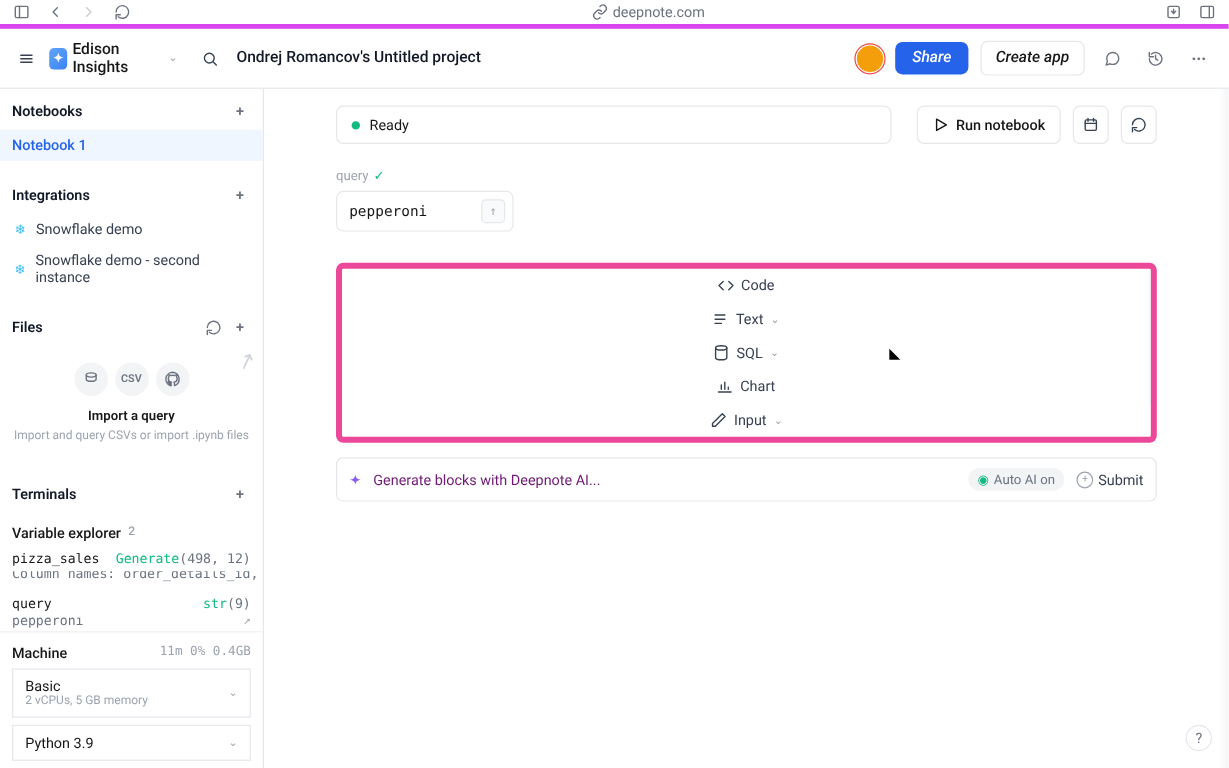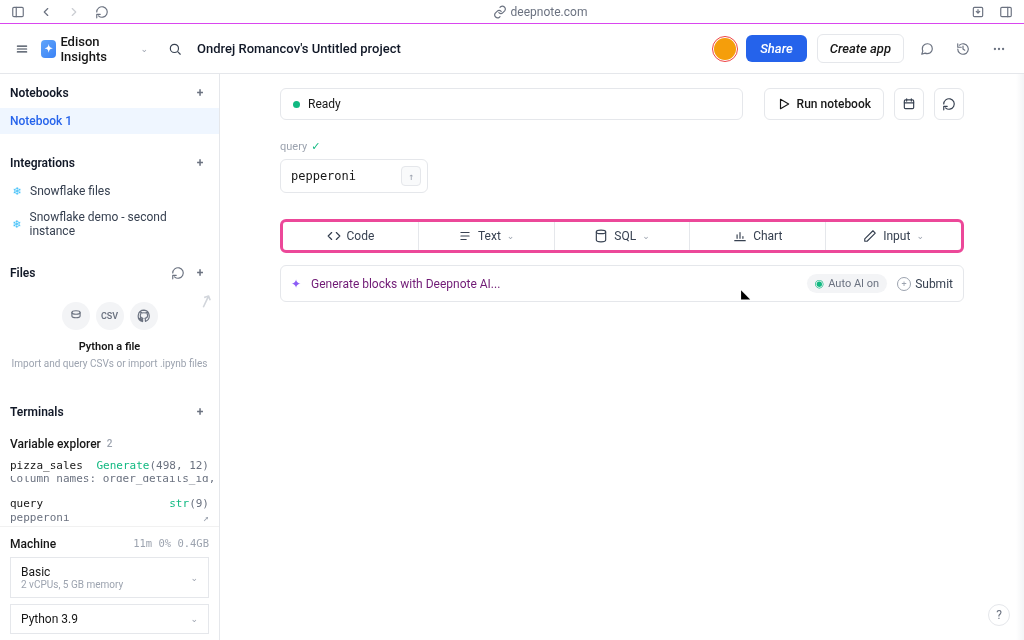--- a/index.html
+++ b/index.html
@@ -4,21 +4,21 @@
 <style>
 * { box-sizing: border-box; margin: 0; padding: 0; }
 html, body { width: 1024px; height: 640px; overflow: hidden; }
 body {
   font-family: -apple-system, BlinkMacSystemFont, "Segoe UI", Roboto, sans-serif;
   font-size: 13px;
   color: #171717;
   background: #fff;
 }
 .topbar {
-  height: 24px; display:flex; align-items:center; padding: 0 8px; gap:8px; border-bottom:1px solid #d946ef;
+  height: 24px; display:flex; align-items:center; padding: 0 8px; gap:8px; border-bottom:4px solid #d946ef;
 }
 .topbar .navbtn { width:20px; height:20px; display:flex;align-items:center;justify-content:center; color:#6b7280; border-radius:4px; }
 .topbar .url { flex:1; text-align:center; font-size:12px; color:#6b7280; display:flex;align-items:center;justify-content:center;gap:4px;}
 .topbar .right { display:flex; gap:8px; }
 .headerbar {
   height: 50px; display:flex; align-items:center; padding: 0 12px; border-bottom:1px solid #e5e7eb;
 }
 .hb-left { width:173px; display:flex; align-items:center; gap:8px; }
 .menu-icon, .search-icon { width:24px;height:24px;display:flex;align-items:center;justify-content:center;color:#374151;}
 .ws-name { display:flex;align-items:center;gap:4px; font-size:13px; font-weight:500;}
@@ -60,21 +60,21 @@
 .scroll-edge{position:absolute;top:0;right:0;bottom:0;width:8px;background:linear-gradient(90deg,transparent,#f3f4f6);}
 .ready-row { display:flex; align-items:center; gap:10px; margin-bottom:20px;}
 .ready-pill { flex:1; border:1px solid #e5e7eb; border-radius:6px; padding:8px 12px; display:flex;align-items:center;gap:8px; font-size:12px;}
 .dot { width:7px;height:7px;border-radius:50%;background:#10b981;}
 .run-btn { border:1px solid #e5e7eb;border-radius:6px; padding:8px 12px; display:flex;align-items:center;gap:6px; font-size:12px; font-weight:500;margin-left:11px;}
 .sq-btn { width:30px;height:32px;border:1px solid #e5e7eb;border-radius:6px;display:flex;align-items:center;justify-content:center;color:#374151;}
 .qlabel { font-size:11px; color:#9ca3af; display:flex;align-items:center;gap:4px;margin-bottom:6px;}
 .qlabel .ok{color:#10b981;}
 .qbox { display:flex;align-items:center;gap:8px; border:1px solid #e5e7eb; border-radius:6px; padding:6px 6px 6px 10px; width:148px; font-size:12px; font-family:ui-monospace,Menlo,monospace;}
 .qbox .send { margin-left:auto; width:20px;height:20px;border-radius:4px;border:1px solid #e5e7eb;background:#f9fafb;display:flex;align-items:center;justify-content:center;font-size:10px;color:#9ca3af;}
-.blockbar { display:flex; border:3px solid #ec4899; border-radius:6px; margin:26px 0 12px; overflow:hidden;}
+.blockbar { display:flex; border:5px solid #ec4899; border-radius:6px; margin:26px 0 12px; overflow:hidden;flex-direction:column;}
 .blockbar > div { flex:1; display:flex;align-items:center;justify-content:center; gap:6px; padding:7px 0; font-size:12px; color:#374151; border-right:1px solid #e5e7eb;}
 .blockbar > div:last-child{border-right:none;}
 .chev { font-size:9px;color:#9ca3af;}
 .ai-row { border:1px solid #e5e7eb;border-radius:6px; padding:8px 10px; display:flex;align-items:center;gap:10px;font-size:12px;}
 .ai-input { flex:1; color:#701a75;}
 .autoai { font-size:11px;color:#6b7280; background:#f3f4f6;border-radius:10px;padding:3px 8px;display:flex;align-items:center;gap:4px;}
 .submit { font-size:12px;color:#374151;display:flex;align-items:center;gap:4px;}
 .cursor { position:absolute;left:521px;top:213px;font-size:12px;color:#000;pointer-events:none;}
 .help-bubble{position:absolute;right:14px;bottom:14px;width:22px;height:22px;border:1px solid #e5e7eb;border-radius:50%;display:flex;align-items:center;justify-content:center;font-size:12px;color:#6b7280;}
 .count-badge{font-size:10px;color:#9ca3af;}
@@ -183,21 +183,21 @@
       <div class="add-btn">+</div>
     </div>
     <div class="nb-item">Notebook 1</div>
 
     <div class="section-h" style="margin-top:10px">
       <span>Integrations</span>
       <div class="add-btn">+</div>
     </div>
     <div class="int-item">
       <span class="snow-ico">❄</span>
-      <span>Snowflake files</span>
+      <span>Snowflake demo</span>
     </div>
     <div class="int-item">
       <span class="snow-ico">❄</span>
       <span>Snowflake demo - second instance</span>
     </div>
 
     <div class="section-h" style="margin-top:10px">
       <span>Files</span>
       <div class="sec-flex">
         <div class="add-btn">
@@ -218,21 +218,21 @@
               <path d="M5 6v6c0 1.7 3.1 3 7 3s7-1.3 7-3V6"></path>
             </svg>
           </div>
         <div class="file-circle" style="font-size:9px;font-weight:600">CSV</div>
         <div class="file-circle">
             <svg viewBox="0 0 24 24">
               <path d="M12 2a10 10 0 0 0-3 19.5c.5 0 .7-.2.7-.5v-2c-2.8.6-3.4-1.2-3.4-1.2-.5-1.2-1.1-1.5-1.1-1.5-.9-.6 0-.6 0-.6 1 0 1.5 1 1.5 1 .9 1.5 2.3 1 2.9.8 0-.6.3-1 .6-1.3-2.2-.3-4.6-1.1-4.6-5 0-1.1.4-2 1-2.7 0-.3-.4-1.3 0-2.7 0 0 .8-.3 2.8 1a9.6 9.6 0 0 1 5 0c2-1.3 2.8-1 2.8-1 .5 1.4 0 2.4 0 2.7.7.7 1 1.6 1 2.7 0 3.9-2.4 4.7-4.6 5 .3.3.7.9.7 1.8v2.6c0 .3.2.6.7.5A10 10 0 0 0 12 2z"></path>
             </svg>
           </div>
       </div>
-      <div class="import-title">Python a file</div>
+      <div class="import-title">Import a query</div>
       <div class="import-sub">Import and query CSVs or import .ipynb files</div>
     </div>
 
     <div class="section-h" style="margin-top:6px">
       <span>Terminals</span>
       <div class="add-btn">+</div>
     </div>
 
     <div class="varx-h">
       <span>Variable explorer</span>

